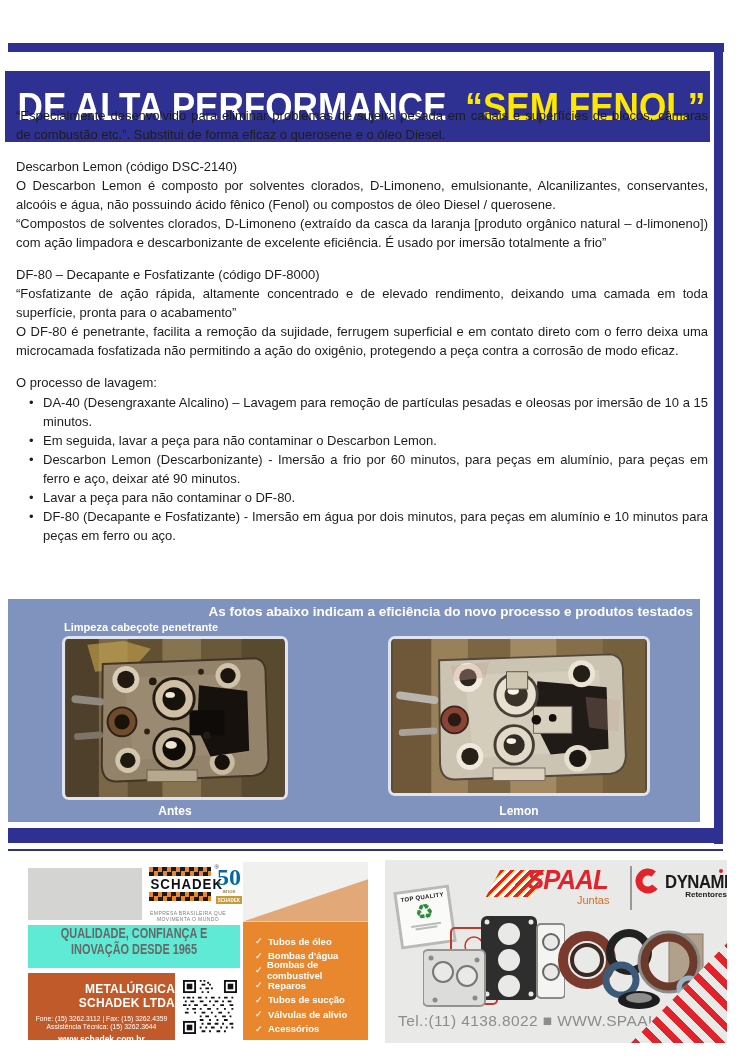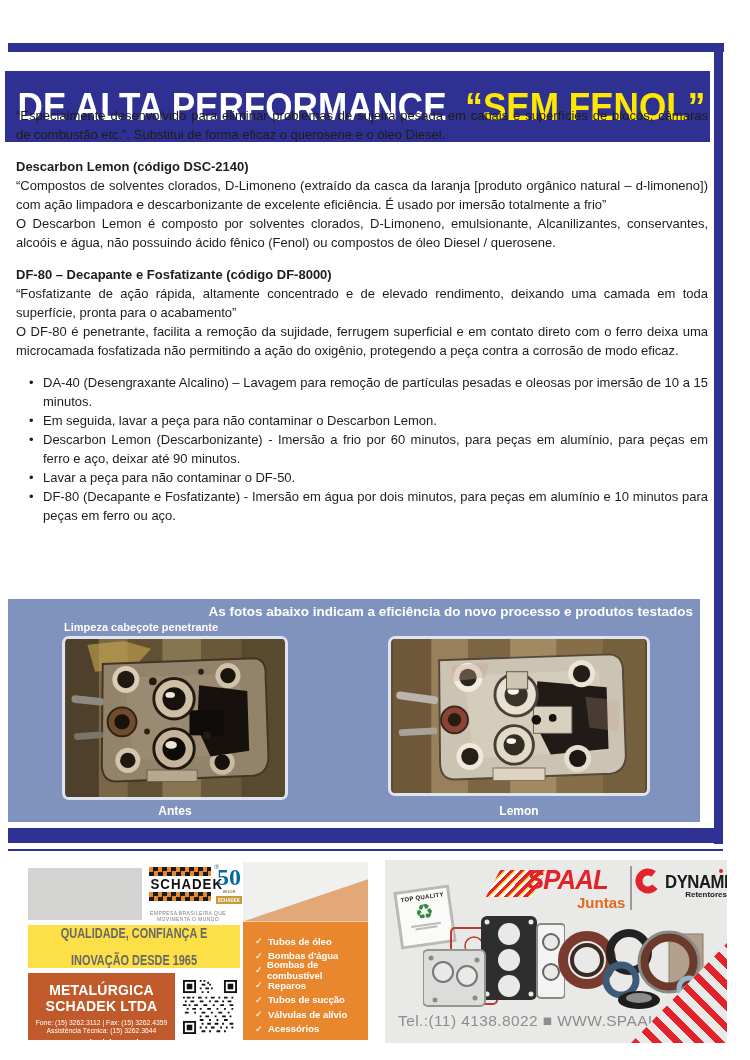--- a/index.html
+++ b/index.html
@@ -16,21 +16,21 @@
   .banner { left:5px; top:71px; width:705px; height:71px; background:#2e3192; display:flex; align-items:center; }
   .banner-inner { transform:scaleX(.9); transform-origin:left center; white-space:nowrap; padding-left:14px;
                   font-weight:bold; font-size:39px; letter-spacing:0; }
   .banner-main { color:#fff; }
   .banner-highlight { color:#ffe800; margin-left:10px; }
 
   
   .content { left:16px; top:106px; width:692px; height:492px; font-size:13px; line-height:19px; overflow:hidden; }
   .content p { text-align:justify; }
   .sect { margin-top:13px; }
-  .h { font-weight:bold; }
+  .h { font-weight:normal; }
   .bullets { margin-top:1px; }
   .bullet-row { display:flex; }
   .bullet-glyph { width:27px; padding-left:13px; flex:none; }
   .bullet-text { flex:1; text-align:justify; }
 
   
   .photo-panel { left:8px; top:599px; width:692px; height:223px; background:#8093be; }
   .panel-caption { position:absolute; top:5px; left:0; right:7px; text-align:right; color:#fff; font-weight:bold; font-size:13.5px; }
   .panel-subtitle { position:absolute; top:22px; left:56px; color:#fff; font-weight:bold; font-size:11px; }
   .photo { position:absolute; border:3px solid #dfe4ee; border-radius:7px; overflow:hidden; background:#5c4b33; }
@@ -45,44 +45,44 @@
   .gray-box { position:absolute; left:0; top:6px; width:114px; height:52px; background:#d4d4d2; }
   .logo-block { position:absolute; left:121px; top:5px; width:62px; text-align:center; }
   .chk { height:9px; width:100%; background:repeating-conic-gradient(#1a1a1a 0% 25%, #e8872e 0% 50%); background-size:9px 9px; }
   .schadek-word { font-weight:bold; font-size:14px; letter-spacing:1px; color:#111; line-height:16px; transform:scaleX(.95); }
   .reg-mark { position:absolute; right:-8px; top:-3px; font-size:6px; color:#333; }
   .badge50 { position:absolute; left:188px; top:4px; width:26px; text-align:center; }
   .badge50-num { font-weight:bold; font-size:24px; color:#0369a1; line-height:22px;font-family:Liberation Serif, serif; }
   .badge50-unit { font-size:6px; color:#8a6b1f; line-height:6px; }
   .badge50-brand { margin-top:2px; background:#c99a3a; color:#fff; font-size:4.5px; font-weight:bold; padding:1.5px 0; }
   .slogan { position:absolute; left:110px; top:48px; width:100px; text-align:center; font-size:5px; color:#7d7d7b; letter-spacing:.4px; }
-  .tagline-band { position:absolute; left:0; top:63px; width:212px; height:43px; background:#fde047; display:flex; flex-direction:column; justify-content:space-between; }
+  .tagline-band { position:absolute; left:0; top:63px; width:212px; height:43px; background:#5eead4; display:flex; flex-direction:column; justify-content:flex-start; }
   .tagline { text-align:center; font-weight:bold; font-size:14px; color:#686868; line-height:16px; transform:scaleX(.78); }
   .company-box { position:absolute; left:0; top:111px; width:147px; height:67px; background:#c05a2a; color:#fff; text-align:center; padding-top:9px; }
-  .company-name { font-weight:bold; font-size:14px; letter-spacing:.2px; }
+  .company-name { font-weight:bold; font-size:12px; letter-spacing:.2px;text-align:right; }
   .company-phone { font-size:6.8px; margin-top:5px; }
   .company-assist { font-size:6.8px; margin-top:1px; }
   .company-site { font-weight:bold; font-size:8.5px; margin-top:4px; }
   .qr-box { position:absolute; left:152px; top:111px; width:60px; height:67px; background:#fff; display:flex; align-items:center; justify-content:center; }
   .product-col { position:absolute; left:215px; top:0; width:125px; height:178px; background:#f0f0ee; overflow:hidden; }
   .wedge { position:absolute; left:0; top:0; width:100%; height:62px; background:#e2a878; clip-path:polygon(0 96%, 100% 28%, 100% 96%); }
   .orange-fill { position:absolute; left:0; top:60px; width:100%; height:118px; background:#e8872e; }
   .products { position:absolute; left:12px; top:72px; }
   .product-item { display:flex; align-items:center; height:14.6px; color:#fff; font-weight:bold; font-size:9.5px; }
   .check { width:13px; font-size:9px; color:#fbe9d7; }
 
   .ad-spaal { left:385px; top:860px; width:342px; height:183px; background:#e9e9e7; overflow:hidden; }
   .tq-badge { position:absolute; left:12px; top:28px; width:56px; height:58px; background:#fafaf8; border:3px solid #b9b9b7; transform:rotate(-8deg); text-align:center; }
   .tq-text { font-size:6px; font-weight:bold; color:#222; margin-top:3px; letter-spacing:.3px; }
   .tq-recycle { font-size:21px; color:#2e8b3d; line-height:23px; }
   .tq-bars { width:30px; height:2px; background:#bbb; margin:1px auto 0; }
   .spaal-logo { position:absolute; left:108px; top:8px; width:130px; height:46px; }
   .spaal-stripes { position:absolute; left:0; top:2px; width:46px; height:27px; transform:skewX(-28deg); background:repeating-linear-gradient(115deg, #e3232b 0 4px, #f6d33c 4px 6px, #fff 6px 9px); }
   .spaal-word { position:absolute; left:34px; top:-4px; font-size:28px; font-weight:bold; font-style:italic; color:#e3232b; letter-spacing:-1px; transform:scaleX(.92); transform-origin:left; }
-  .spaal-sub { position:absolute; left:84px; top:26px; font-size:15px; font-weight:bold; color:#e06a1f; }
+  .spaal-sub { position:absolute; left:84px; top:26px; font-size:11px; font-weight:normal; color:#e06a1f; }
   .logo-divider { position:absolute; left:245px; top:6px; width:2px; height:44px; background:#9a9a98; }
   .dynamic-logo { position:absolute; left:256px; top:12px; width:86px; }
   .dyn-word { position:absolute; left:24px; top:-1px; font-size:19px; font-weight:bold; color:#1a1a1a; letter-spacing:-.5px; transform:scaleX(.88); transform-origin:left; }
   .dyn-dot { position:absolute; left:78px; top:-3px; width:4px; height:4px; background:#e3232b; border-radius:50%; }
   .dyn-sub { position:absolute; left:30px; top:18px; width:56px; text-align:right; font-size:8px; font-weight:bold; color:#1a1a1a; }
   .spaal-contact { position:absolute; left:13px; top:152px; font-size:15.5px; color:#8d8d8d; letter-spacing:.4px; }
   .stripes-corner { position:absolute; right:0; bottom:0; width:96px; height:100px; background:repeating-linear-gradient(45deg, #e3232b 0 7px, #e9e9e7 7px 15px); clip-path:polygon(100% 0, 100% 100%, 0 100%); }
   .gaskets { position:absolute; left:38px; top:56px; }
   .seals { position:absolute; left:172px; top:62px; }
 </style>
@@ -99,47 +99,48 @@
     <span class="banner-main">DE ALTA PERFORMANCE</span>
     <span class="banner-highlight">“SEM FENOL”</span>
   </div>
 </div>
 
 <div class="abs content">
   <p>“Especialmente desenvolvido para eliminar problemas de sujeira pesada em canais e superfícies de blocos, câmaras de combustão etc.”.  Substitui de forma eficaz o querosene e o óleo Diesel.</p>
 
   <div class="sect">
     <div class="h">Descarbon Lemon (código DSC-2140)</div>
+    <p>O Descarbon Lemon é composto por solventes clorados, D-Limoneno, emulsionante, Alcanilizantes, conservantes, alcoóis e água, não possuindo ácido fênico (Fenol) ou compostos de óleo Diesel / querosene.</p>
     <p>“Compostos de solventes clorados, D-Limoneno (extraído da casca da laranja [produto orgânico natural – d-limoneno]) com ação limpadora e descarbonizante de excelente eficiência. É usado por imersão totalmente a frio”</p>
-    <p>O Descarbon Lemon é composto por solventes clorados, D-Limoneno, emulsionante, Alcanilizantes, conservantes, alcoóis e água, não possuindo ácido fênico (Fenol) ou compostos de óleo Diesel / querosene.</p>
   </div>
 
   <div class="sect">
     <div class="h">DF-80 – Decapante e Fosfatizante (código DF-8000)</div>
     <p>“Fosfatizante de ação rápida, altamente concentrado e de elevado rendimento, deixando uma camada em toda superfície, pronta para o acabamento”</p>
     <p>O DF-80 é penetrante, facilita a remoção da sujidade, ferrugem superficial e em contato direto com o ferro deixa uma microcamada fosfatizada não permitindo a ação do oxigênio, protegendo a peça contra a corrosão de modo eficaz.</p>
   </div>
 
   <div class="sect">
+    <div class="h">O processo de lavagem:</div>
     <div class="bullets">
       <div class="bullet-row">
         <span class="bullet-glyph">•</span>
         <span class="bullet-text">DA-40 (Desengraxante Alcalino) – Lavagem para remoção de partículas pesadas e oleosas por imersão de 10 a 15 minutos.</span>
       </div>
       <div class="bullet-row">
         <span class="bullet-glyph">•</span>
         <span class="bullet-text">Em seguida, lavar a peça para não contaminar o Descarbon Lemon.</span>
       </div>
       <div class="bullet-row">
         <span class="bullet-glyph">•</span>
         <span class="bullet-text">Descarbon Lemon (Descarbonizante) - Imersão a frio por 60 minutos, para peças em alumínio, para peças em ferro e aço, deixar até 90 minutos.</span>
       </div>
       <div class="bullet-row">
         <span class="bullet-glyph">•</span>
-        <span class="bullet-text">Lavar a peça para não contaminar o DF-50.</span>
+        <span class="bullet-text">Lavar a peça para não contaminar o DF-80.</span>
       </div>
       <div class="bullet-row">
         <span class="bullet-glyph">•</span>
         <span class="bullet-text">DF-80 (Decapante e Fosfatizante) - Imersão em água por dois minutos, para peças em alumínio e 10 minutos para peças em ferro ou aço.</span>
       </div>
 
     </div>
   </div>
 </div>
 

